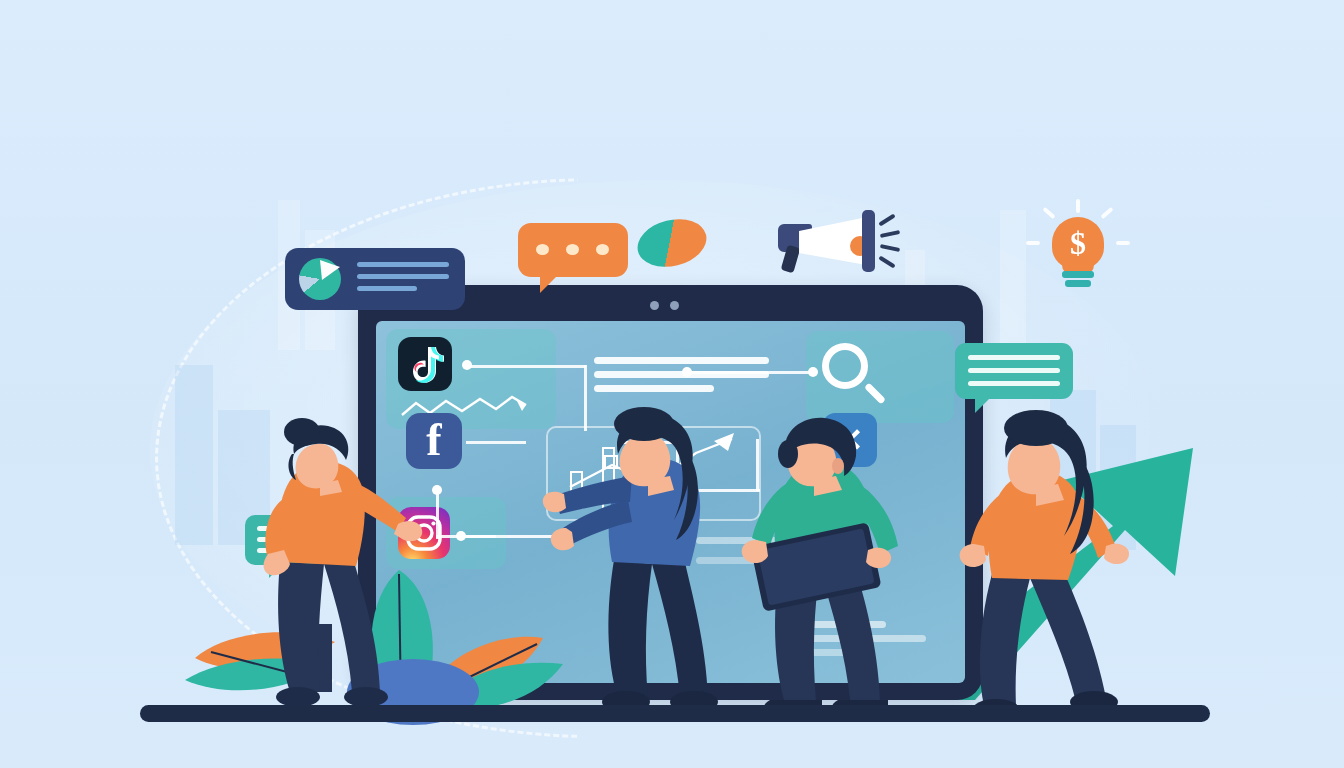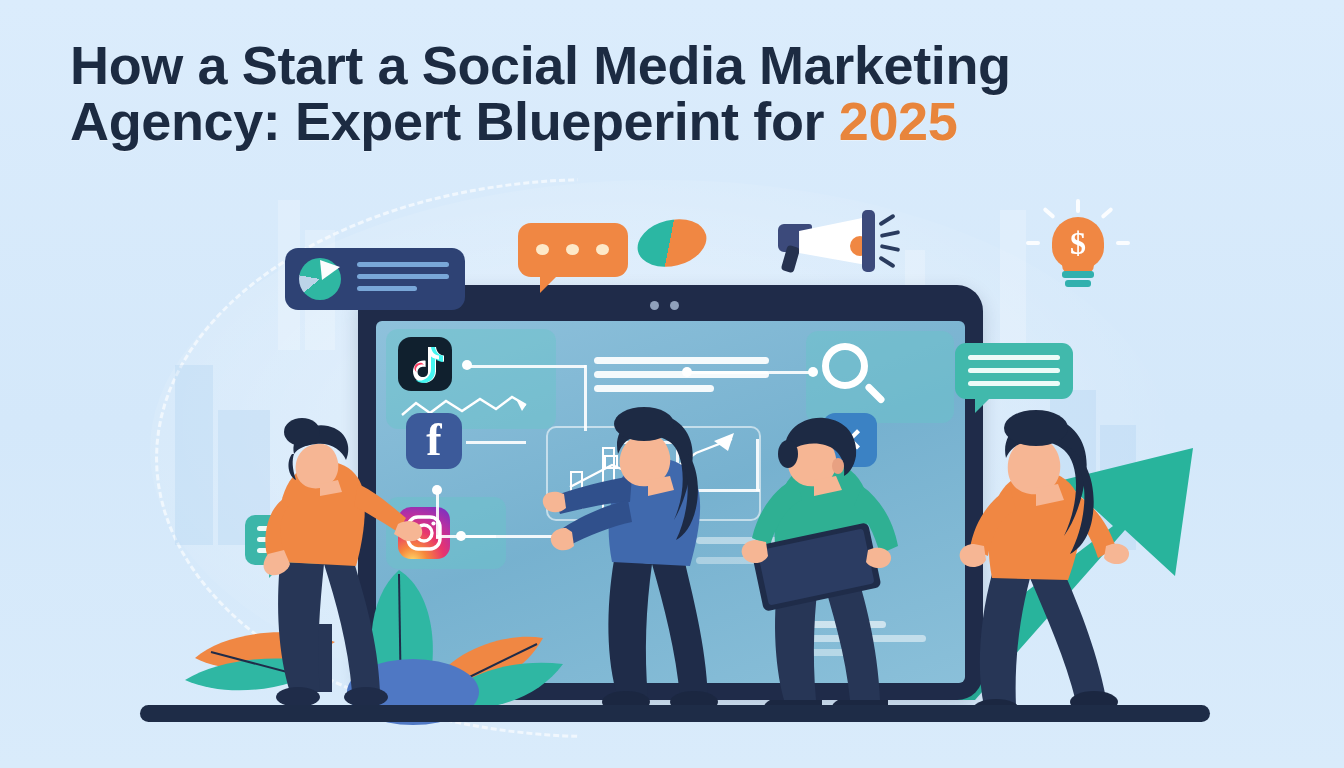--- a/index.html
+++ b/index.html
@@ -200,24 +200,20 @@
   
   .person{ position:absolute; z-index:35; }
 
   svg{ display:block; overflow:visible; }
 </style>
 </head>
 <body>
 
 <div id="page">
 
-  <div id="title-block">
-    <div class="title-line">How a Start a Social Media Marketing</div>
-    <div class="title-line"><span>Agency: Expert Blueperint for </span><span class="title-year">2025</span></div>
-  </div>
 
   <div id="scene">
 
     <div id="halo"></div>
     <div id="dashed-arc"></div>
 
     <div class="bldg d" style="left:175px;top:195px;width:38px;height:180px;"></div>
     <div class="bldg d" style="left:218px;top:240px;width:52px;height:135px;"></div>
     <div class="bldg" style="left:278px;top:30px;width:22px;height:150px;"></div>
     <div class="bldg" style="left:305px;top:60px;width:30px;height:120px;"></div>

